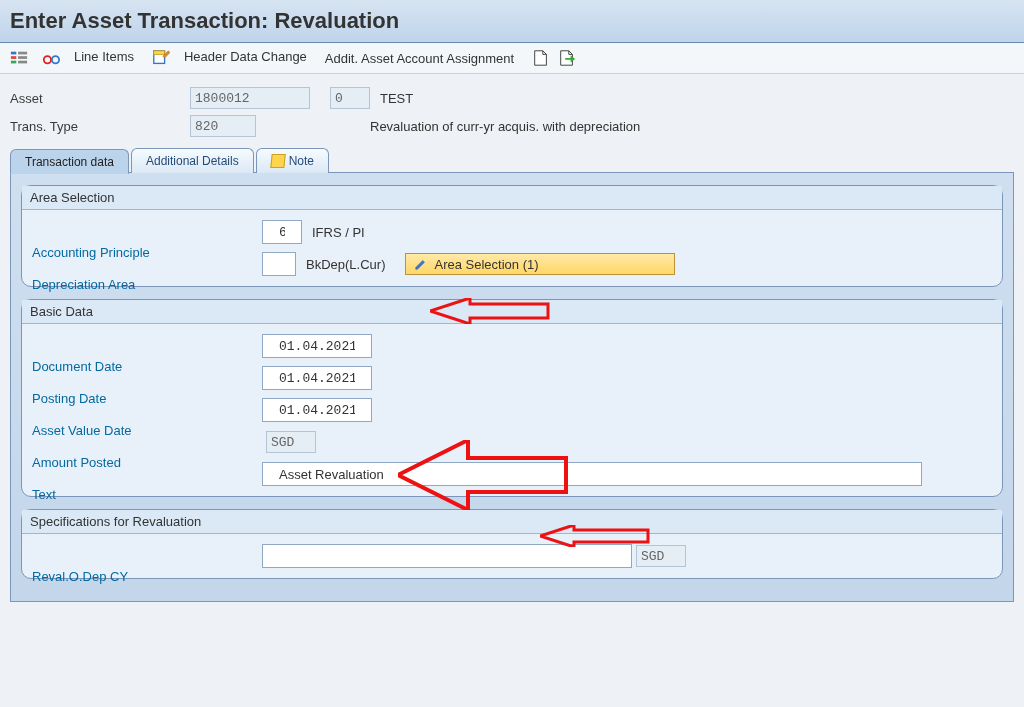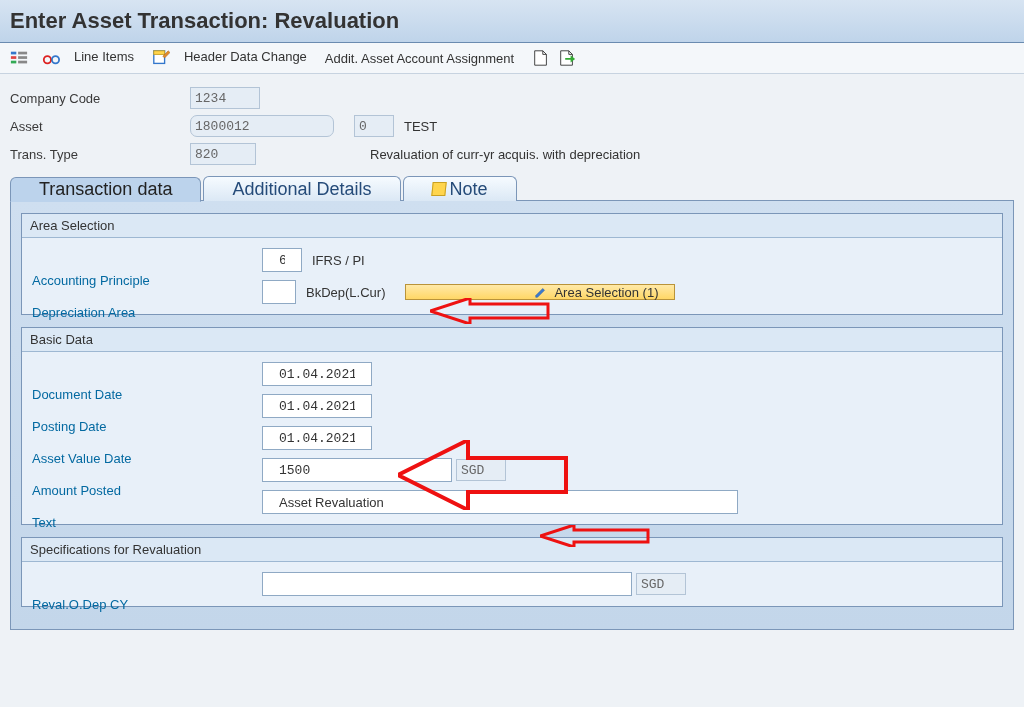--- a/index.html
+++ b/index.html
@@ -58,24 +58,24 @@
     font-size: 13px;
     height: 24px;
   }
   .desc { margin-left: 10px; color:#333; }
   .second-col { margin-left: 20px; display:flex; align-items:center; }
   .tabs-container { padding: 0 10px 10px 10px; }
   .tabstrip { display:flex; align-items:flex-end; position:relative; z-index:2; }
   .tab {
     border: 1px solid #7b96b8;
     border-bottom: none;
-    padding: 4px 28px;
+    padding: 4px 14px;
     background: linear-gradient(#f6fbff,#dbe8f5);
     color: #254b79;
-    font-size: 18px;
+    font-size: 12px;
     margin-right: 2px;
     border-top-left-radius: 6px;
     border-top-right-radius: 6px;
     cursor: pointer;
     height: 25px;
     display:flex; align-items:center; gap:4px;
   }
   .tab.active {
     background: #bcd3ec;
     color: #222;
@@ -88,42 +88,42 @@
     border: 1px solid #7b96b8;
     background: linear-gradient(#cfdff0,#c3d6ea);
     padding: 12px 10px 10px 10px;
     position:relative;
     top:-1px;
   }
   .group {
     border: 1px solid #7b96b8;
     background: #e8f0f9;
     margin-bottom: 12px;
-    border-radius: 0;
+    border-radius: 10px;
   }
   .group-title {
     background: #dbe8f5;
     border-bottom: 1px solid #9db7d2;
     padding: 4px 8px;
     font-size: 13px;
     color: #333;
   }
   .group-body { padding: 6px 10px; }
   .group-row { display:flex; align-items:center; height:32px; }
   .group-row .glabel { width: 230px; color:#0369a1;margin-top:41px; }
   .area-btn {
     display:flex; align-items:center; gap:6px;
     background: linear-gradient(#ffe9a8,#ffd766);
     border: 1px solid #b9933a;
-    height: 16px;
+    height: 22px;
     padding: 0 16px 0 8px;
     margin-left: 20px;
     cursor:pointer;
     min-width: 270px;
-    justify-content:flex-end;
+    justify-content:flex-start;
     font-size:13px;
   }
   .pencil-icon {
     width:14px; height:14px;
   }
   .note-icon { width:14px;height:14px; display:inline-block; background: #ffd54d; border:1px solid #c9a022; transform: skewX(-6deg); }
   .annot {
     position:absolute;
     z-index: 10;
     pointer-events:none;
@@ -176,26 +176,22 @@
     <svg class="ticon" viewBox="0 0 20 20">
         <path d="M3 2 L12 2 L16 6 L16 18 L3 18 Z" fill="#fff" stroke="#333"></path>
         <path d="M12 2 L12 6 L16 6" fill="none" stroke="#333"></path>
         <path d="M8 10 L14 10 L14 7 L19 11 L14 15 L14 12 L8 12 Z" fill="#3a3"></path>
       </svg>
   </div>
 </div>
 
 <div class="top-form">
   <div class="form-row">
-    <div class="label">Company Code</div>
-    <input class="ro-input" style="width: 70px;" readonly="" value="1234">
-  </div>
-  <div class="form-row">
     <div class="label">Asset</div>
-    <input class="ro-input" style="width: 144px; border-radius: 7px;" readonly="" value="1800012">
+    <input class="ro-input" style="width: 120px;" readonly="" value="1800012">
     <div class="second-col">
       <input class="ro-input" style="width: 40px;" readonly="" value="0">
       <span class="desc">TEST</span>
     </div>
   </div>
   <div class="form-row">
     <div class="label">Trans. Type</div>
     <input class="ro-input" style="width: 66px;" readonly="" value="820">
     <div class="second-col">
       <span class="desc" style="margin-left:94px">Revaluation of curr-yr acquis. with depreciation</span>
@@ -251,26 +247,25 @@
         <div class="group-row">
           <div class="glabel">Posting Date</div>
           <input class="rw-input" style="width: 110px;" value="01.04.2021">
         </div>
         <div class="group-row">
           <div class="glabel">Asset Value Date</div>
           <input class="rw-input" style="width: 110px;" value="01.04.2021">
         </div>
         <div class="group-row">
           <div class="glabel">Amount Posted</div>
-          <input class="rw-input" style="width: 190px;" value="1500">
           <input class="ro-input" style="width: 50px; margin-left: 4px;" readonly="" value="SGD">
         </div>
         <div class="group-row">
           <div class="glabel">Text</div>
-          <input class="rw-input" style="width: 476px; font-family: Arial;" value="Asset Revaluation">
+          <input class="rw-input" style="width: 660px; font-family: Arial;" value="Asset Revaluation">
         </div>
       </div>
     </div>
 
     <div class="group">
       <div class="group-title">Specifications for Revaluation</div>
       <div class="group-body">
         <div class="group-row">
           <div class="glabel">Reval.O.Dep CY</div>
           <input class="rw-input" style="width: 370px;" value="">

